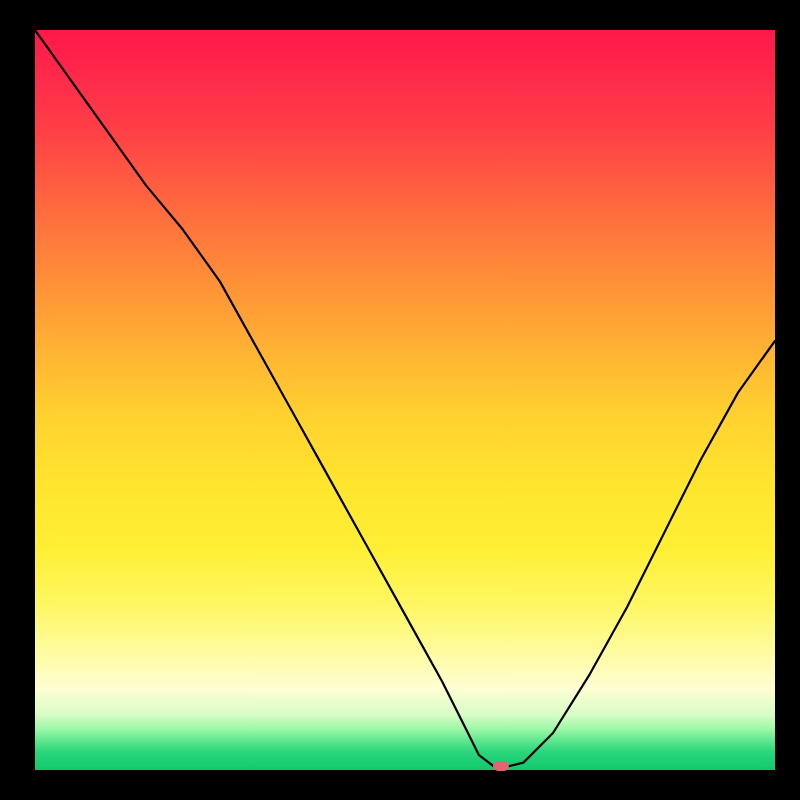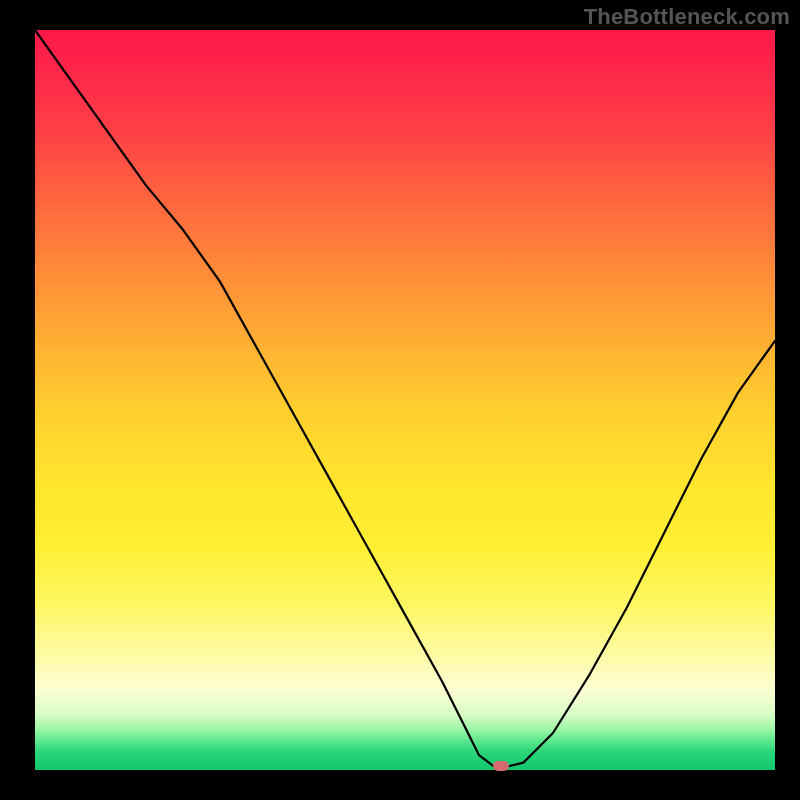--- a/index.html
+++ b/index.html
@@ -70,21 +70,20 @@
     border-radius: 5px;
     background: #d66a6f;
     z-index: 3;
     transform: translate(-50%, -50%);
   }
 </style>
 </head>
 <body>
 
 <div class="wrap">
-  <div class="watermark">TheBottleneck.com</div>
 
   <div class="plot">
     <div class="grad"></div>
 
     <svg class="curve" viewBox="0 0 740 740" preserveAspectRatio="none">
       <path id="curve-path" d="M0.0 0.0 L37.0 51.8 L74.0 103.6 L111.0 155.4 L148.0 199.8 L185.0 251.6 L222.0 318.2 L259.0 384.8 L296.0 451.4 L333.0 518.0 L370.0 584.6 L407.0 651.2 L429.2 695.6 L444.0 725.2 L458.8 736.3 L473.6 736.3 L488.4 732.6 L518.0 703.0 L555.0 643.8 L592.0 577.2 L629.0 503.2 L666.0 429.2 L703.0 362.6 L740.0 310.8" fill="none" stroke="#000" stroke-width="2.2" stroke-linejoin="round" stroke-linecap="round"></path>
     </svg>
 
     <div class="marker" id="marker" style="left: 466.2px; top: 736.3px;"></div>
   </div>

